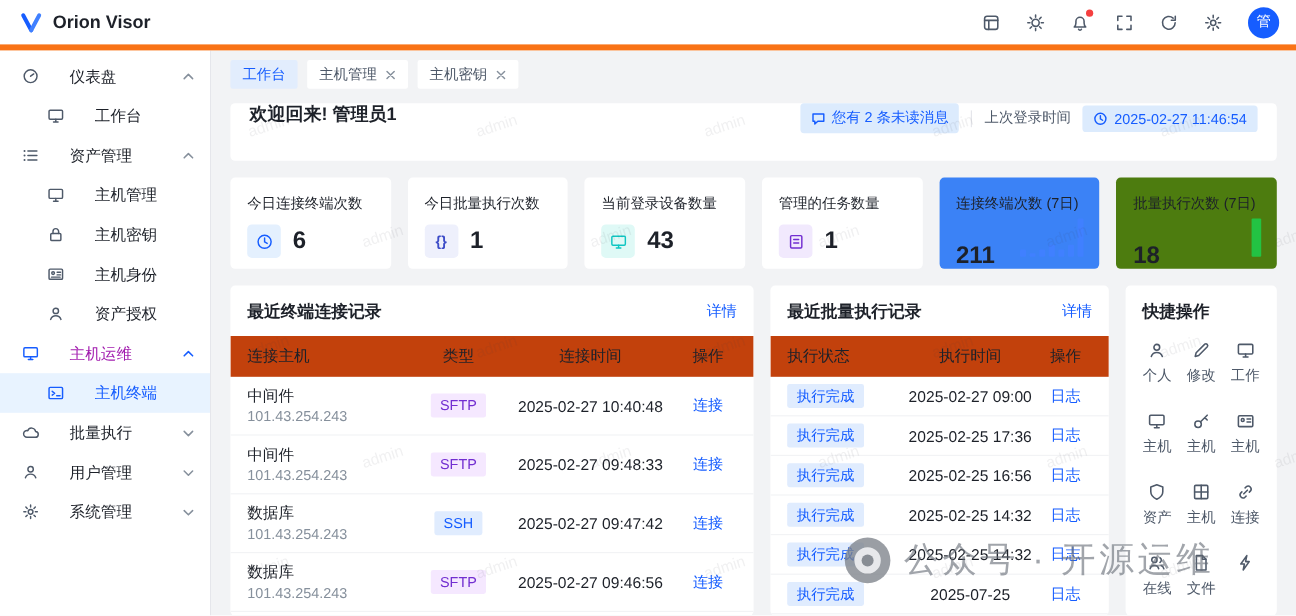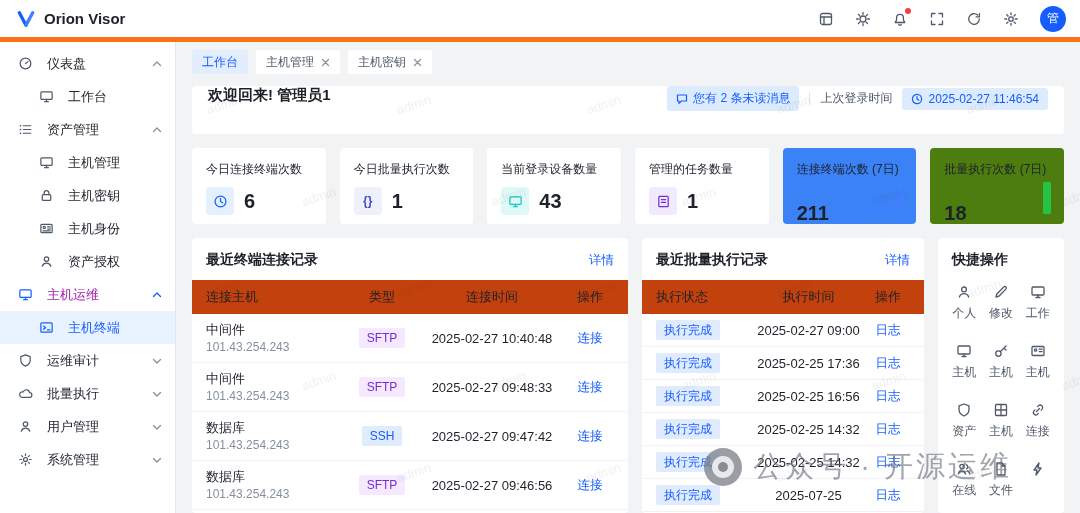--- a/index.html
+++ b/index.html
@@ -16,21 +16,21 @@
   .hacts{display:flex;align-items:center;gap:21px}
   .hic{width:16px;height:16px;color:#4e5969;cursor:pointer;position:relative}
   .hic svg{width:16px;height:16px}
   .bell-dot{position:absolute;top:-3px;right:-3px;width:6px;height:6px;border-radius:50%;background:#f53f3f}
   .avatar{width:26px;height:26px;border-radius:50%;background:#165dff;color:#fff;font-size:12px;
     display:flex;align-items:center;justify-content:center;cursor:pointer}
 
   
   .layout{display:flex;height:471px}
   .sidebar{width:176px;background:#fff;border-right:1px solid #e5e6eb;padding-top:5px;flex:none;position:relative;z-index:20}
-  .s-item{height:33px;display:flex;align-items:center;padding:0 12px 0 18px;gap:14px;cursor:pointer;font-size:13px;color:#1d2129}
+  .s-item{height:33px;display:flex;align-items:center;padding:0 12px 0 18px;gap:25px;cursor:pointer;font-size:13px;color:#1d2129}
   .s-item.child{padding-left:39px}
   .s-ic{width:15px;height:15px;color:#4e5969;flex:none}
   .s-ic svg{width:15px;height:15px}
   .s-label{flex:1;white-space:nowrap;overflow:hidden}
   .chev{width:12px;height:12px;color:#86909c;flex:none}
   .chev svg{width:12px;height:12px}
   .chev.down svg{transform:rotate(180deg)}
   .s-item.active-parent{color:#a21caf}
   .s-item.active-parent .s-ic,.s-item.active-parent .chev{color:#165dff}
   .s-item.active{background:#e8f3ff;color:#165dff}
@@ -76,21 +76,21 @@
   .spark{position:absolute;right:13px;bottom:10px;display:flex;align-items:flex-end;gap:3px;height:34px}
   .spark i{display:block;width:5px;border-radius:1px;background:#4080ff}
   .stat.green .spark i{width:8px;background:#23c343}
 
   
   .bottom{display:flex;gap:14px;flex:1;min-height:0}
   .panel{background:#fff;border-radius:4px;overflow:hidden}
   .panel.left{width:436px;flex:none}
   .panel.mid{width:282px;flex:none}
   .panel.right{flex:1}
-  .p-head{display:flex;align-items:center;justify-content:space-between;padding:13px 14px 11px}
+  .p-head{display:flex;justify-content:space-between;padding:13px 14px 11px}
   .p-title{font-size:14px;font-weight:700}
   .link{color:#165dff;cursor:pointer;font-size:12.5px}
 
   .thead,.trow{display:grid;align-items:center;padding:0 14px}
   .thead{background:#c2410c;height:34px;font-weight:400;font-size:13px;color:#1d2129}
   .trow{border-bottom:1px solid #f2f3f5;font-size:13px}
   .tA .thead,.tA .trow{grid-template-columns:140px 72px 1fr 48px}
   .tA .trow{height:49px}
   .tB .thead,.tB .trow{grid-template-columns:95px 1fr 44px}
   .tB .trow{height:33px}
@@ -270,33 +270,20 @@
             <rect x="2" y="3" width="12" height="10" rx="1"></rect>
             <path d="M4.8 6.5l2.2 1.7-2.2 1.7M8.8 10.5h3"></path>
           </svg>
       </span>
       <span class="s-label">主机终端</span>
     </div>
 
     <div class="s-item">
       <span class="s-ic">
         <svg viewBox="0 0 16 16" fill="none" stroke="currentColor" stroke-width="1.3" stroke-linecap="round" stroke-linejoin="round">
-            <path d="M8 2l5 1.8v4c0 3-2 4.9-5 6.2-3-1.3-5-3.2-5-6.2v-4z"></path>
-          </svg>
-      </span>
-      <span class="s-label">运维审计</span>
-      <span class="chev down">
-          <svg viewBox="0 0 12 12" fill="none" stroke="currentColor" stroke-width="1.3" stroke-linecap="round" stroke-linejoin="round">
-            <path d="M2.5 7.5L6 4l3.5 3.5"></path>
-          </svg>
-        </span>
-    </div>
-    <div class="s-item">
-      <span class="s-ic">
-        <svg viewBox="0 0 16 16" fill="none" stroke="currentColor" stroke-width="1.3" stroke-linecap="round" stroke-linejoin="round">
             <path d="M5 12.2a3 3 0 1 1 .5-5.9A3.6 3.6 0 0 1 12.4 7a2.6 2.6 0 0 1-.4 5.2z"></path>
           </svg>
       </span>
       <span class="s-label">批量执行</span>
       <span class="chev down">
           <svg viewBox="0 0 12 12" fill="none" stroke="currentColor" stroke-width="1.3" stroke-linecap="round" stroke-linejoin="round">
             <path d="M2.5 7.5L6 4l3.5 3.5"></path>
           </svg>
         </span>
     </div>

